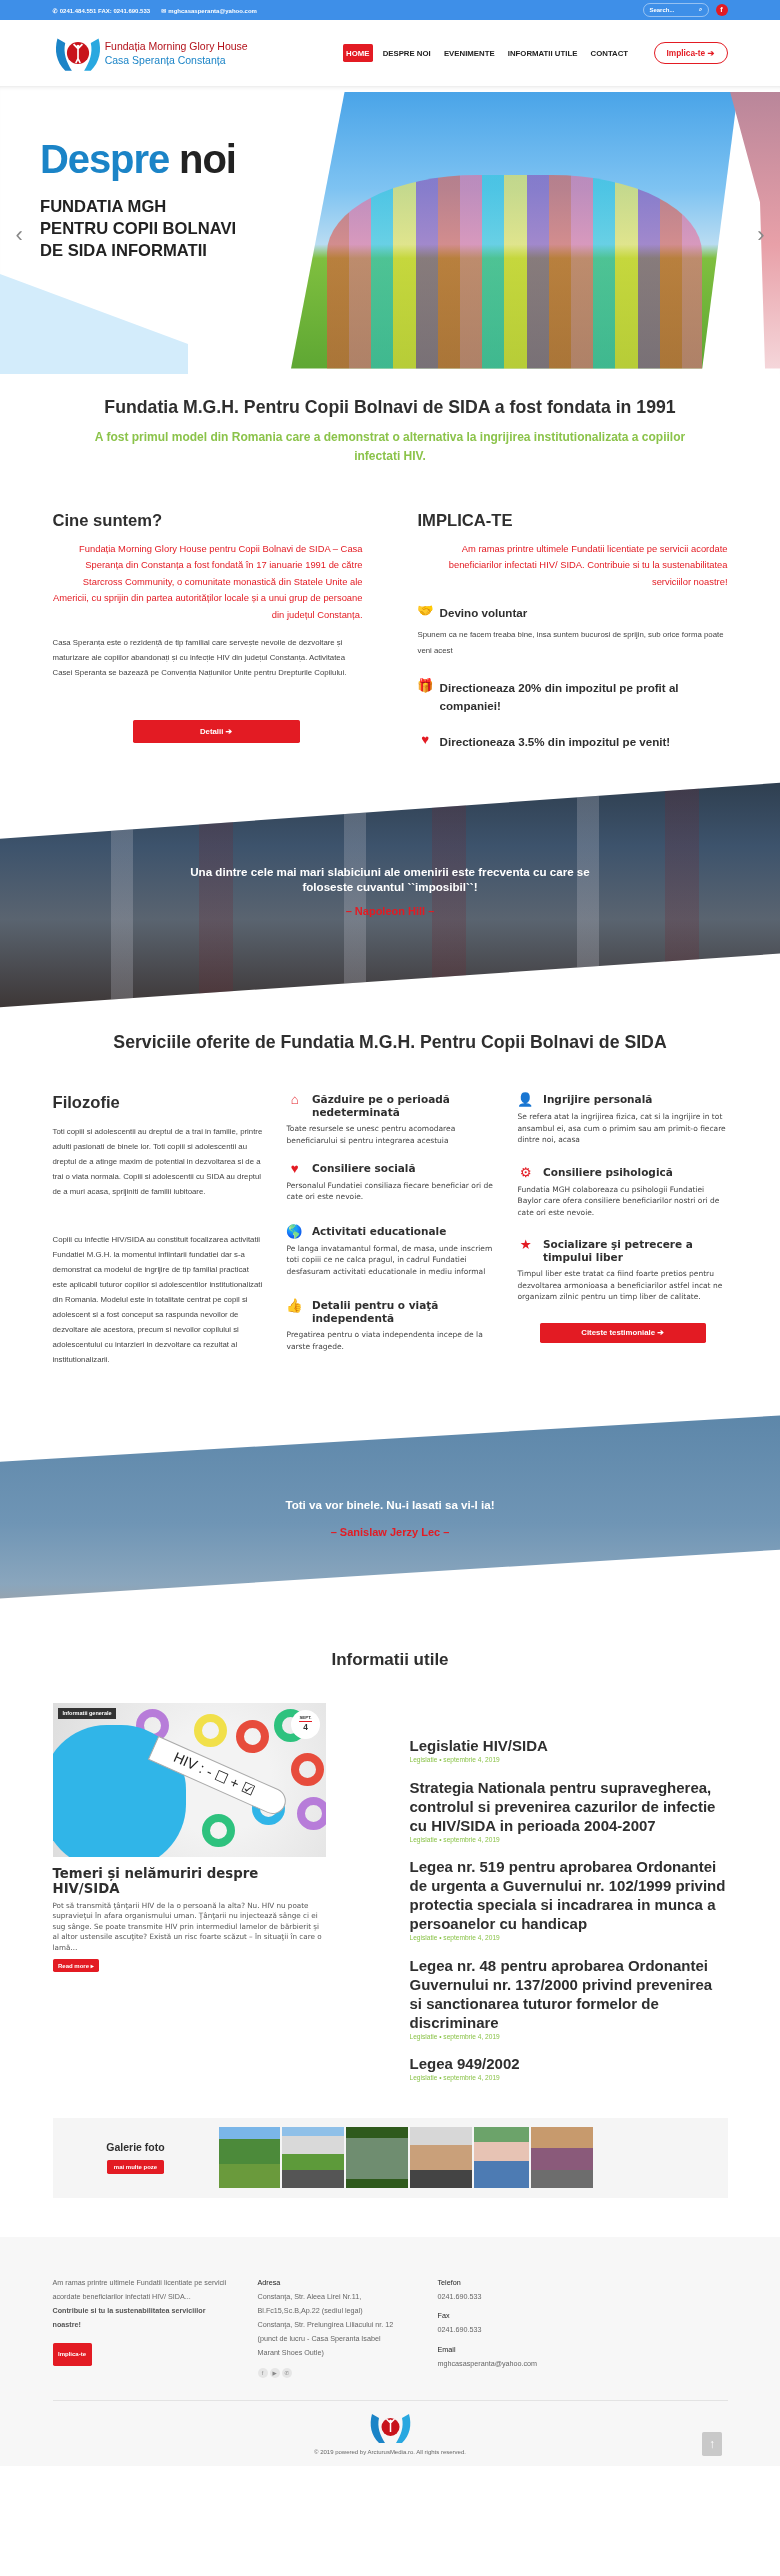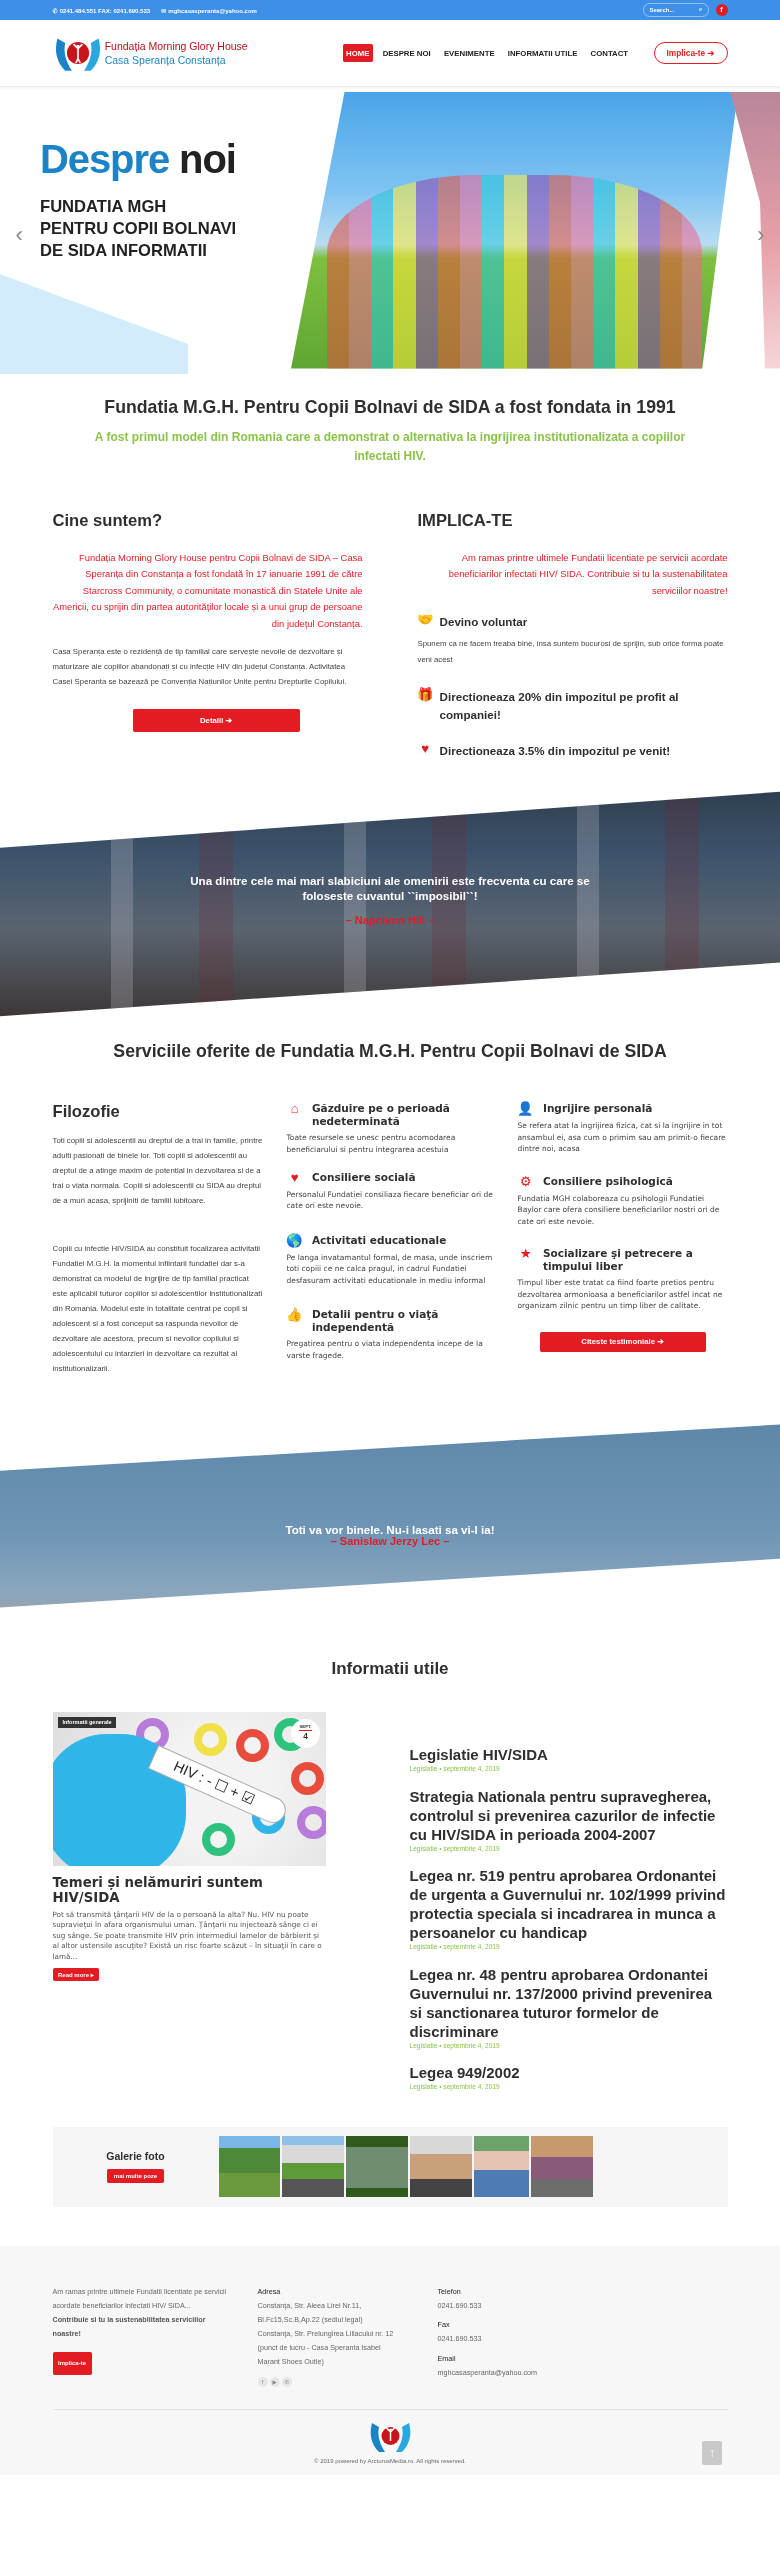--- a/index.html
+++ b/index.html
@@ -47,25 +47,25 @@
   .hero .arrow { position: absolute; top: 136px; font-size: 22px; color: #888; font-weight: 100; }
 
   
   .founded { text-align: center; padding: 23px 0 28px; }
   .founded h2 { font-size: 17.7px; font-weight: bold; color: #2f2f2f; }
   .founded p { margin: 10px auto 0; width: 631px; font-size: 12px; line-height: 19px; color: #8bc34a; font-weight: bold; }
 
   
   .two-col { display: flex; justify-content: space-between; padding: 16.6px 0 22px; }
   .col { width: 310px; }
-  .col h3 { font-size: 16.6px; font-weight: bold; color: #2f2f2f; margin-bottom: 19px; }
+  .col h3 { font-size: 16.6px; font-weight: bold; color: #2f2f2f; margin-bottom: 10px; }
   .red-lead { color: #e31b23; font-size: 9.4px; line-height: 16.6px; text-align: right; }
   .body-txt { font-size: 7.8px; line-height: 15px; color: #444; margin-top: 11px; }
   .btn-red { display: inline-flex; align-items: center; justify-content: center; background: #e31b23; color: #fff; font-weight: bold; font-size: 7.8px; border-radius: 1.7px; }
-  .btn-detalii { width: 167px; height: 23px; margin: 20px 0 0 80px; }
+  .btn-detalii { width: 167px; height: 23px; margin: 40px 0 0 80px; }
   .imp-item { display: flex; gap: 6.6px; align-items: flex-start; margin-top: 13.3px; }
   .imp-item .ic { width: 15.5px; color: #e31b23; font-size: 13.3px; text-align: center; line-height: 14.4px; }
   .imp-item .t { font-size: 11.6px; font-weight: bold; color: #2f2f2f; line-height: 17.7px; }
   .imp-desc { font-size: 7.8px; line-height: 16px; color: #444; margin-top: 5.5px; }
 
   
   .banner { position: relative; height: 244px; }
   .banner .bg { position: absolute; inset: 0; clip-path: polygon(0 27%, 100% 4%, 100% 74%, 0 96%); }
   .banner.q1 .bg { background: linear-gradient(180deg, #2d3c4c 0%, #3d536c 30%, #5a6470 60%, #3a3230 100%); }
   .banner.q1 .bg::after { content: ""; position: absolute; inset: 0; background: repeating-linear-gradient(90deg, transparent 0 111px, rgba(200,200,210,.25) 111px 133px, transparent 133px 199px, rgba(110,40,50,.25) 199px 233px); }
@@ -298,21 +298,21 @@
           </div>
         <div class="d">Timpul liber este tratat ca fiind foarte pretios pentru dezvoltarea armonioasa a beneficiarilor astfel incat ne organizam zilnic pentru un timp liber de calitate.</div>
       </div>
       <span class="btn-red btn-testi">Citeste testimoniale ➔</span>
     </div>
   </div>
 </div>
 
 <div class="banner q2">
   <div class="bg"></div>
-  <div class="q" style="top:112px">Toti va vor binele. Nu-i lasati sa vi-l ia!</div>
+  <div class="q" style="top:96px">Toti va vor binele. Nu-i lasati sa vi-l ia!</div>
   <div class="a" style="top:125px">– Sanislaw Jerzy Lec –</div>
 </div>
 
 <div class="wrap">
   <h2 class="info-title">Informatii utile</h2>
   <div class="info">
     <div class="feature">
       <div class="img">
         <div class="dot" style="left:83px;top:5.5px;border-color:#b77cd9"></div>
         <div class="dot" style="left:141px;top:11px;border-color:#f1e04a"></div>
@@ -323,21 +323,21 @@
         <div class="dot" style="left:149px;top:111px;border-color:#2ec27e"></div>
         <div class="dot" style="left:199px;top:89px;border-color:#30b5e8"></div>
         <div class="glove"></div>
         <div class="tube">HIV : - ☐ + ☑</div>
         <span class="cat-tag">Informatii generale</span>
         <div class="date-badge">
           <div class="m">SEPT.</div>
           <div class="dd">4</div>
         </div>
       </div>
-      <h3>Temeri și nelămuriri suntem HIV/SIDA</h3>
+      <h3>Temeri și nelămuriri despre HIV/SIDA</h3>
       <p>Pot să transmită ţânţarii HIV de la o persoană la alta? Nu. HIV nu poate supravieţui în afara organismului uman. Ţânţarii nu injectează sânge ci ei sug sânge.   Se poate transmite HIV prin intermediul lamelor de bărbierit și al altor ustensile ascuţite? Există un risc foarte scăzut – în situaţii în care o lamă…</p>
       <span class="btn-red btn-read">Read more ▸</span>
     </div>
     <div class="posts">
       <div class="post">
           <div class="t">Legislatie HIV/SIDA</div>
           <div class="m">Legislatie • septembrie 4, 2019</div>
         </div>
       <div class="post">
           <div class="t">Strategia Nationala pentru supravegherea, controlul si prevenirea cazurilor de infectie cu HIV/SIDA in perioada 2004-2007</div>

